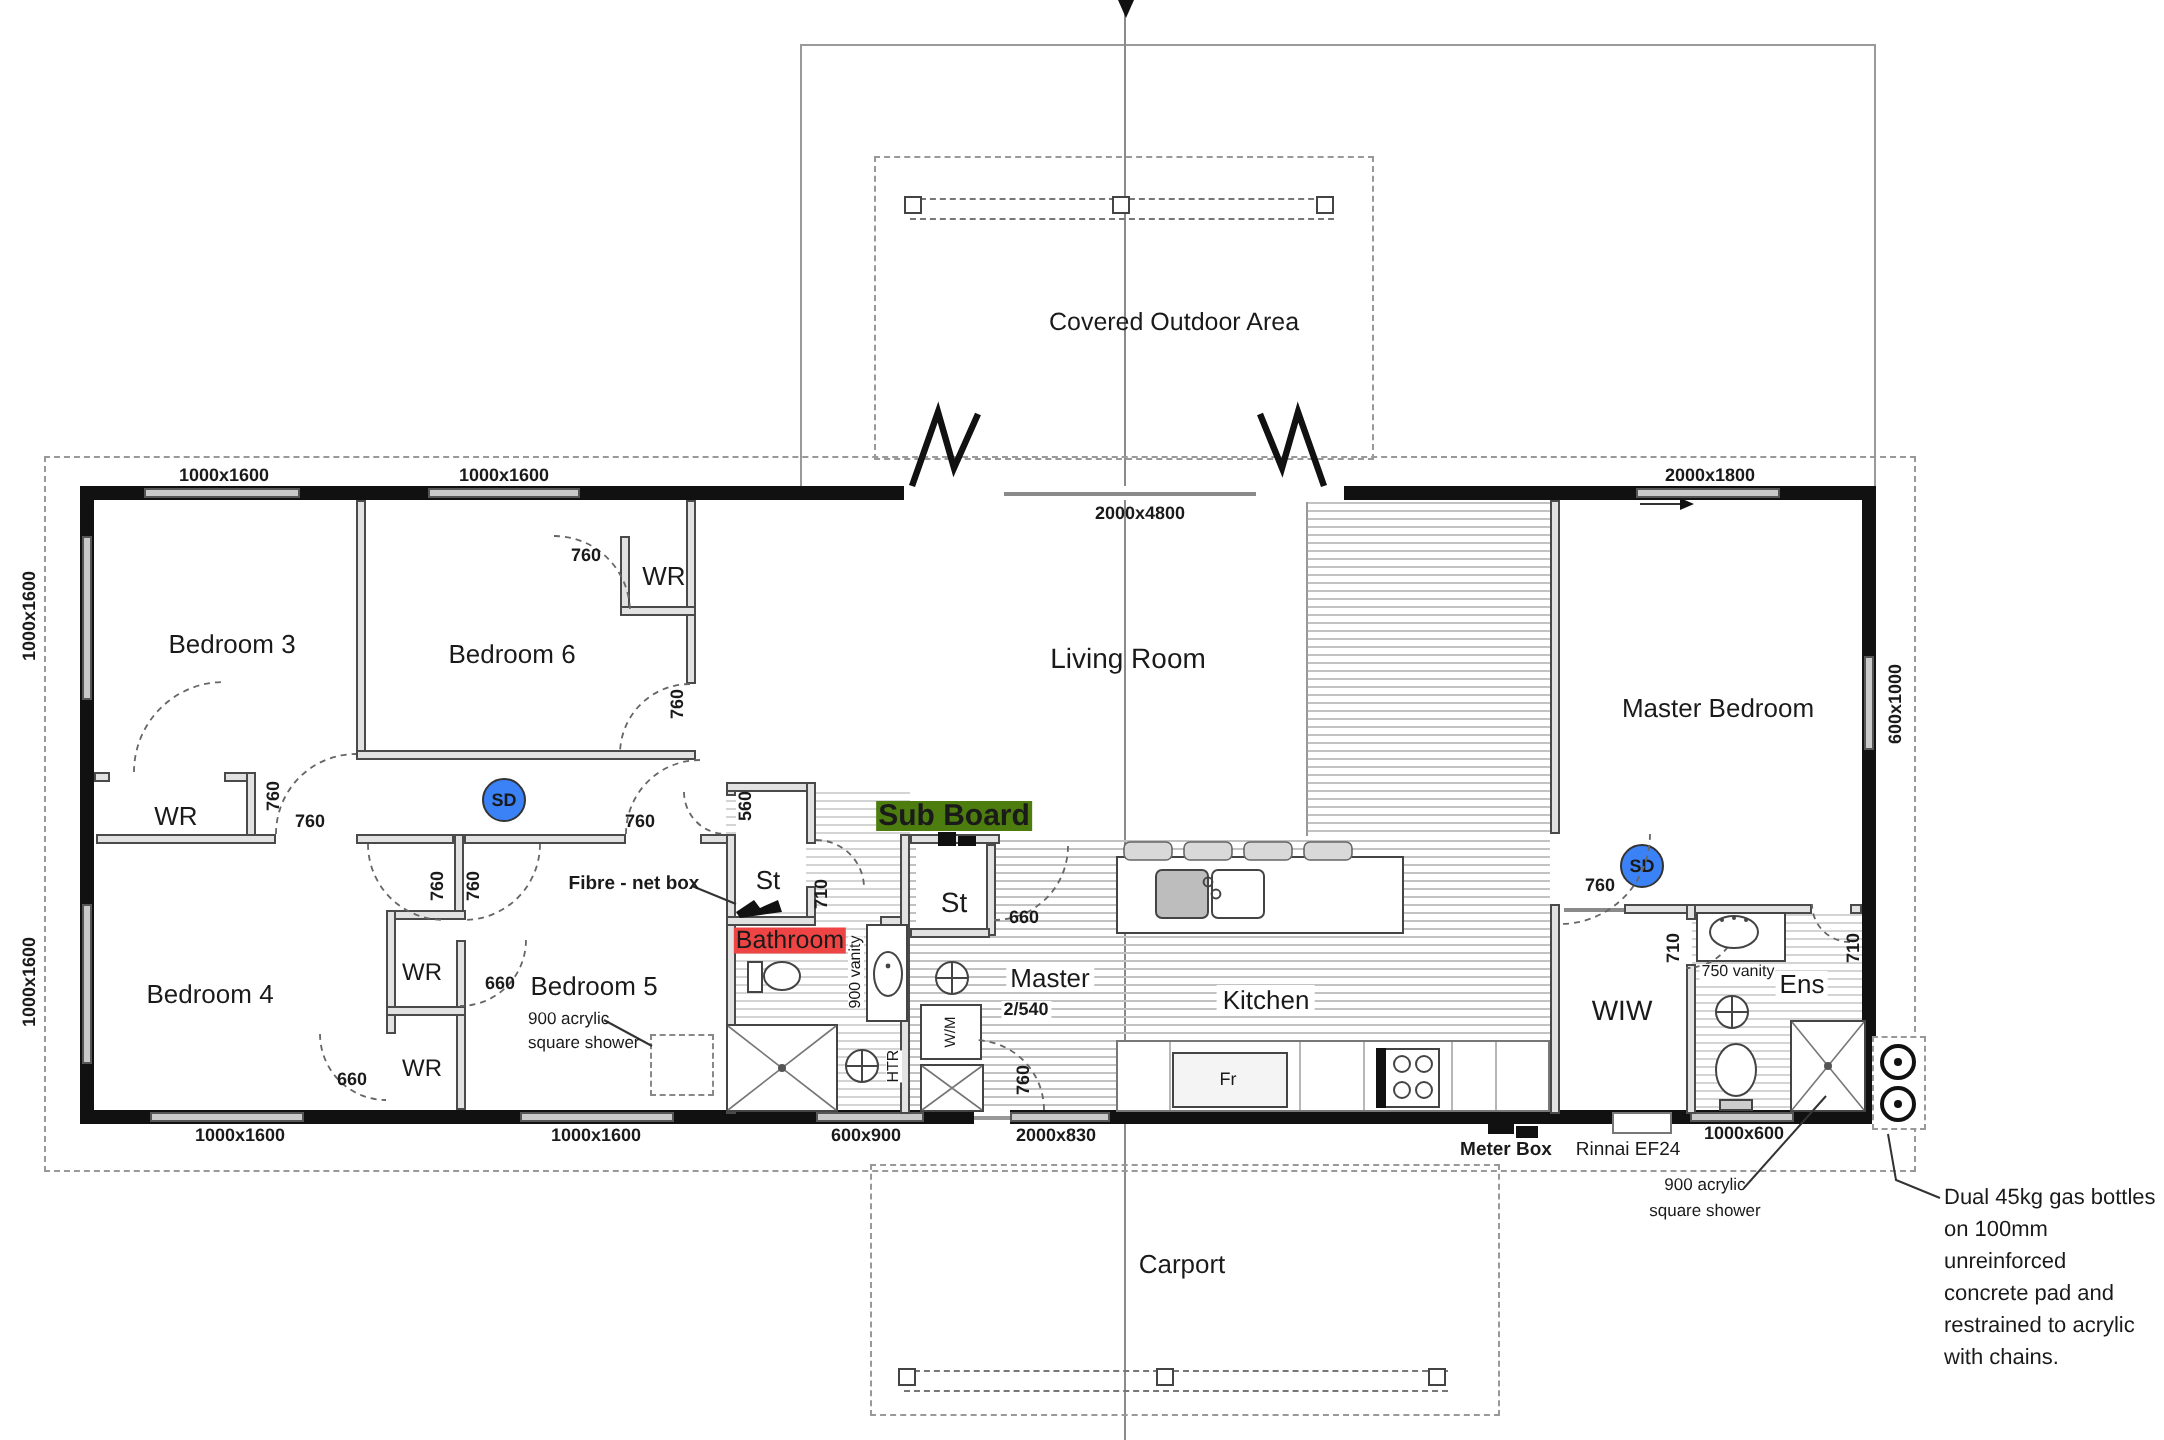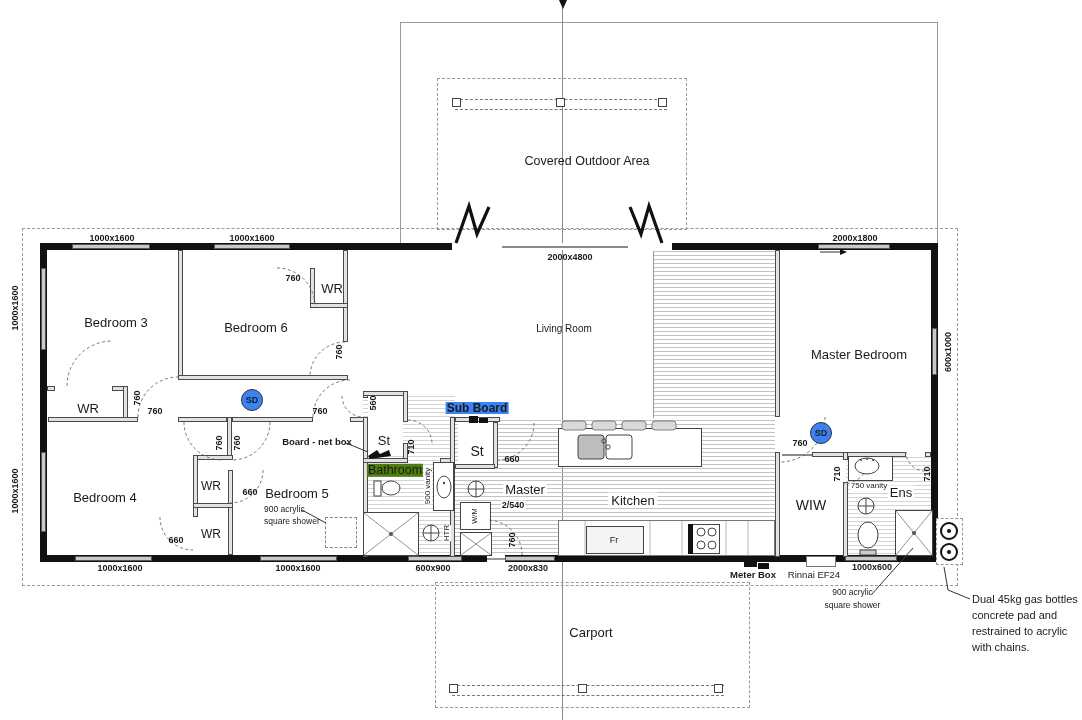--- a/index.html
+++ b/index.html
@@ -245,27 +245,27 @@
     <g stroke="#999" stroke-width="0.7">
       <path d="M585,521 L585,555 M650,521 L650,555 M682,521 L682,555 M726,521 L726,555 M748,521 L748,555"></path>
     </g>
   </svg>
 
   <div class="lbl" style="left:562px;top:161px;font-size:12.5px;margin-left:25px;">Covered Outdoor Area</div>
   <div class="lbl" style="left:591px;top:632px;font-size:13px;">Carport</div>
 
   <div class="lbl rm" style="left:116px;top:322px;">Bedroom 3</div>
   <div class="lbl rm" style="left:256px;top:327px;">Bedroom 6</div>
-  <div class="lbl rm" style="left:564px;top:329px;font-size:10px;">Living Room</div>
+  <div class="lbl rm" style="left:564px;top:329px;font-size:14px;">Living Room</div>
   <div class="lbl rm" style="left:859px;top:354px;">Master Bedroom</div>
   <div class="lbl rm" style="left:105px;top:497px;">Bedroom 4</div>
   <div class="lbl rm" style="left:297px;top:493px;">Bedroom 5</div>
   <div class="lbl rm" style="left:633px;top:500px;background:#fff;padding:1px 3px;">Kitchen</div>
   <div class="lbl rm" style="left:525px;top:489px;background:#fff;padding:0 2px;">Master</div>
-  <div class="lbl" style="left:395px;top:470px;font-size:12.5px;background:#4d7c0f;padding:0 1px;">Bathroom</div>
+  <div class="lbl" style="left:395px;top:470px;font-size:12.5px;background:#ef4444;padding:0 1px;">Bathroom</div>
   <div class="lbl rm" style="left:901px;top:492px;background:#fff;padding:0 2px;">Ens</div>
   <div class="lbl rm" style="left:811px;top:505px;font-size:14px;text-align:right;">WIW</div>
 
   <div class="lbl rm" style="left:88px;top:408px;">WR</div>
   <div class="lbl rm" style="left:332px;top:288px;">WR</div>
   <div class="lbl" style="left:211px;top:486px;font-size:12px;">WR</div>
   <div class="lbl" style="left:211px;top:534px;font-size:12px;">WR</div>
 
   <div class="lbl" style="left:384px;top:440px;font-size:13px;">St</div>
   <div class="lbl" style="left:477px;top:451px;font-size:14px;">St</div>
@@ -299,35 +299,36 @@
   <div class="vlbl dr" style="left:837px;top:474px;">710</div>
   <div class="vlbl dr" style="left:927px;top:474px;">710</div>
   <div class="vlbl dr" style="left:373px;top:403px;">560</div>
   <div class="lbl dr" style="left:513px;top:505px;background:#fff;padding:0 1px;">2/540</div>
 
   <div class="lbl" style="left:614px;top:540px;font-size:9px;">Fr</div>
   <div class="vlbl" style="left:475px;top:516px;font-size:7.5px;">W/M</div>
   <div class="vlbl" style="left:447px;top:533px;font-size:8px;background:#fff;">HTR</div>
   <div class="vlbl fx" style="left:428px;top:486px;font-size:8px;background:#fff;">900 vanity</div>
   <div class="lbl fx" style="left:869px;top:486px;font-size:8px;background:#fff;padding:0 1px;">750 vanity</div>
-  <div class="lbl" style="left:477px;top:408px;font-size:12px;font-weight:bold;background:#3b82f6;padding:0 1px;">Sub Board</div>
-  <div class="lbl" style="left:317px;top:442px;font-size:9.5px;font-weight:bold;">Board - net box</div>
+  <div class="lbl" style="left:477px;top:408px;font-size:15px;font-weight:bold;background:#4d7c0f;padding:0 1px;">Sub Board</div>
+  <div class="lbl" style="left:317px;top:442px;font-size:9.5px;font-weight:bold;">Fibre - net box</div>
   <div class="lbl" style="left:753px;top:575px;font-size:9.5px;font-weight:bold;">Meter Box</div>
   <div class="lbl" style="left:814px;top:575px;font-size:9.5px;">Rinnai EF24</div>
 
   <div class="abs" style="left:264px;top:503px;font-size:8.5px;line-height:1.45;">
     <div>900 acrylic</div>
     <div>square shower</div>
   </div>
 
   <div class="abs" style="left:815px;top:586px;width:75px;font-size:8.5px;line-height:1.5;text-align:center;">
     <div>900 acrylic</div>
     <div>square shower</div>
   </div>
 
   <div class="abs" style="left:972px;top:592px;font-size:11px;line-height:1.45;">
     <div>Dual 45kg gas bottles</div>
+    <div>on 100mm unreinforced</div>
     <div>concrete pad and</div>
     <div>restrained to acrylic</div>
     <div>with chains.</div>
   </div>
 
 </div>
 
 </body></html>

